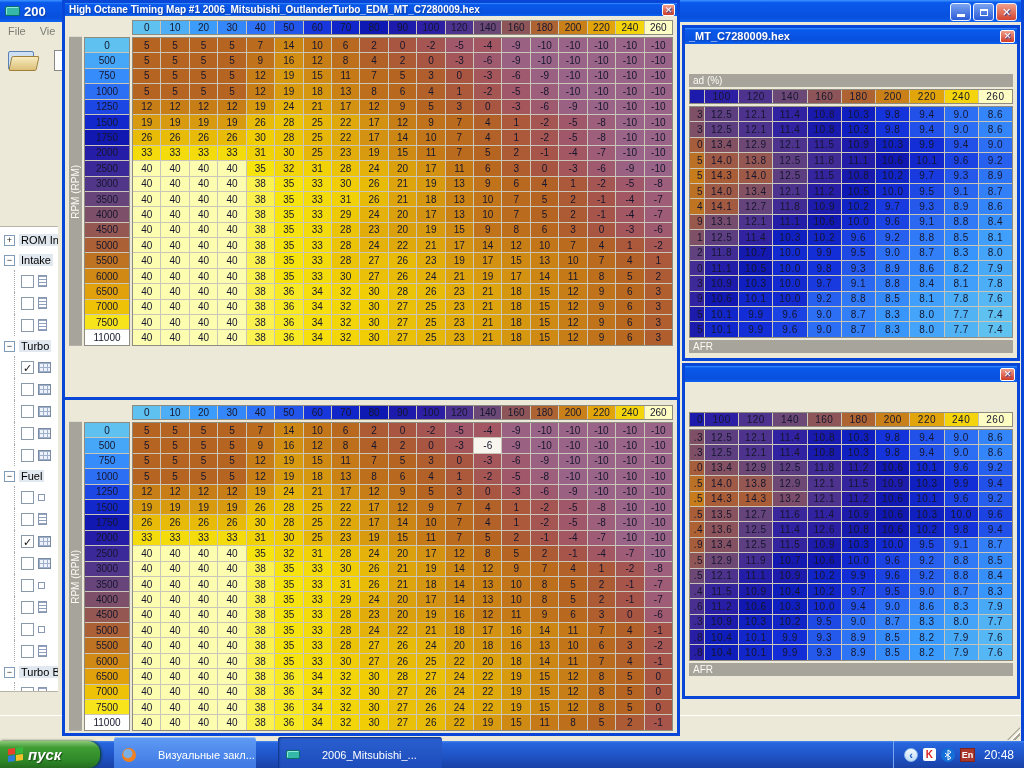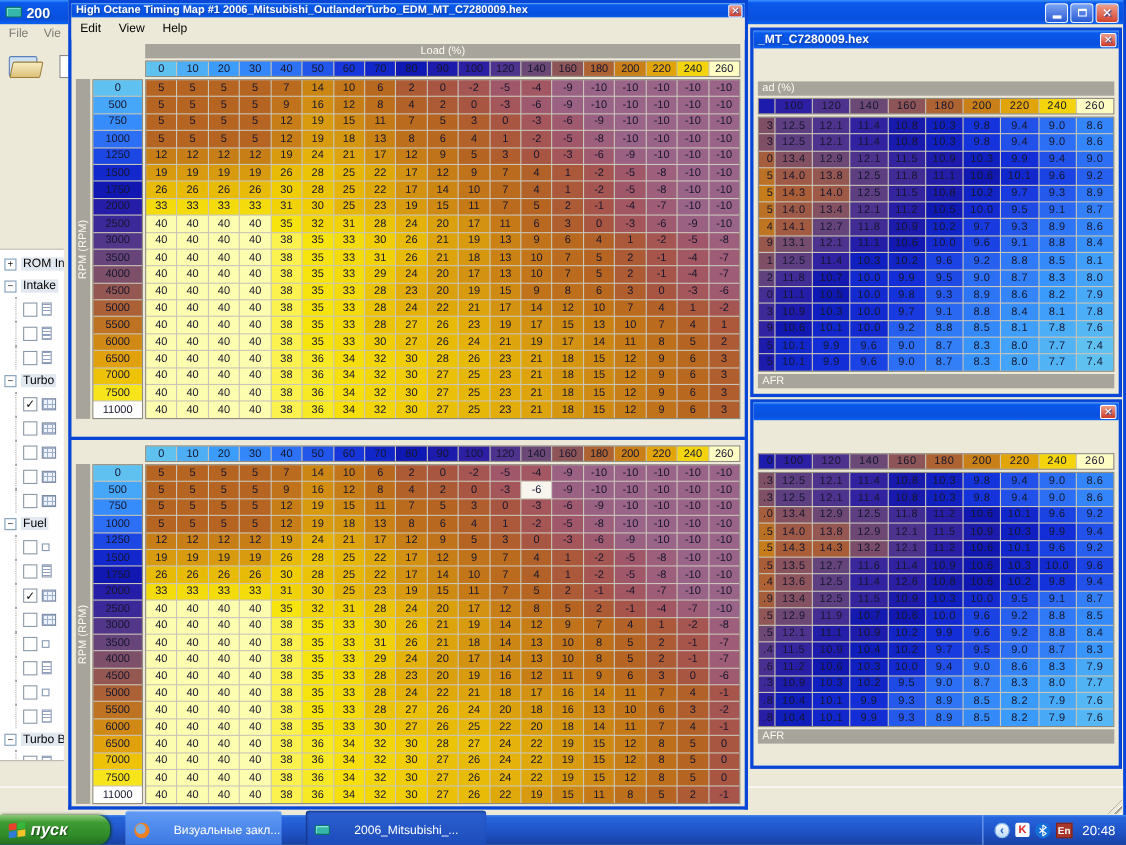--- a/index.html
+++ b/index.html
@@ -200,27 +200,21 @@
     <div id="statusbar">
       <div id="grip"></div>
     </div>
   </div>
 
   <div class="cwin" id="win1" style="left:62px;top:0;width:618px;height:400px;z-index:5;">
     <div class="cw-titlebar xp-titlebar">
       <span>High Octane Timing Map #1 2006_Mitsubishi_OutlanderTurbo_EDM_MT_C7280009.hex</span>
       <span class="cbtn-close">✕</span>
     </div>
-    <div class="cw-menubar">
-      <span>Edit</span>
-      <span>View</span>
-      <span>Help</span>
-    </div>
     <div class="client">
-      <div class="grobar offset">Load (%)</div>
       <div class="tmap">
           <div class="hdr-row" style="grid-area: 1 / 3; grid-template-columns: repeat(19, 1fr); grid-auto-rows: 13px;">
             <span class="mcell" style="background: rgb(94, 193, 240);">0</span>
             <span class="mcell" style="background: rgb(77, 174, 246);">10</span>
             <span class="mcell" style="background: rgb(59, 156, 252);">20</span>
             <span class="mcell" style="background: rgb(52, 135, 249);">30</span>
             <span class="mcell" style="background: rgb(45, 113, 246);">40</span>
             <span class="mcell" style="background: rgb(34, 85, 234);">50</span>
             <span class="mcell" style="background: rgb(23, 55, 221);">60</span>
             <span class="mcell" style="background: rgb(17, 38, 201);">70</span>

